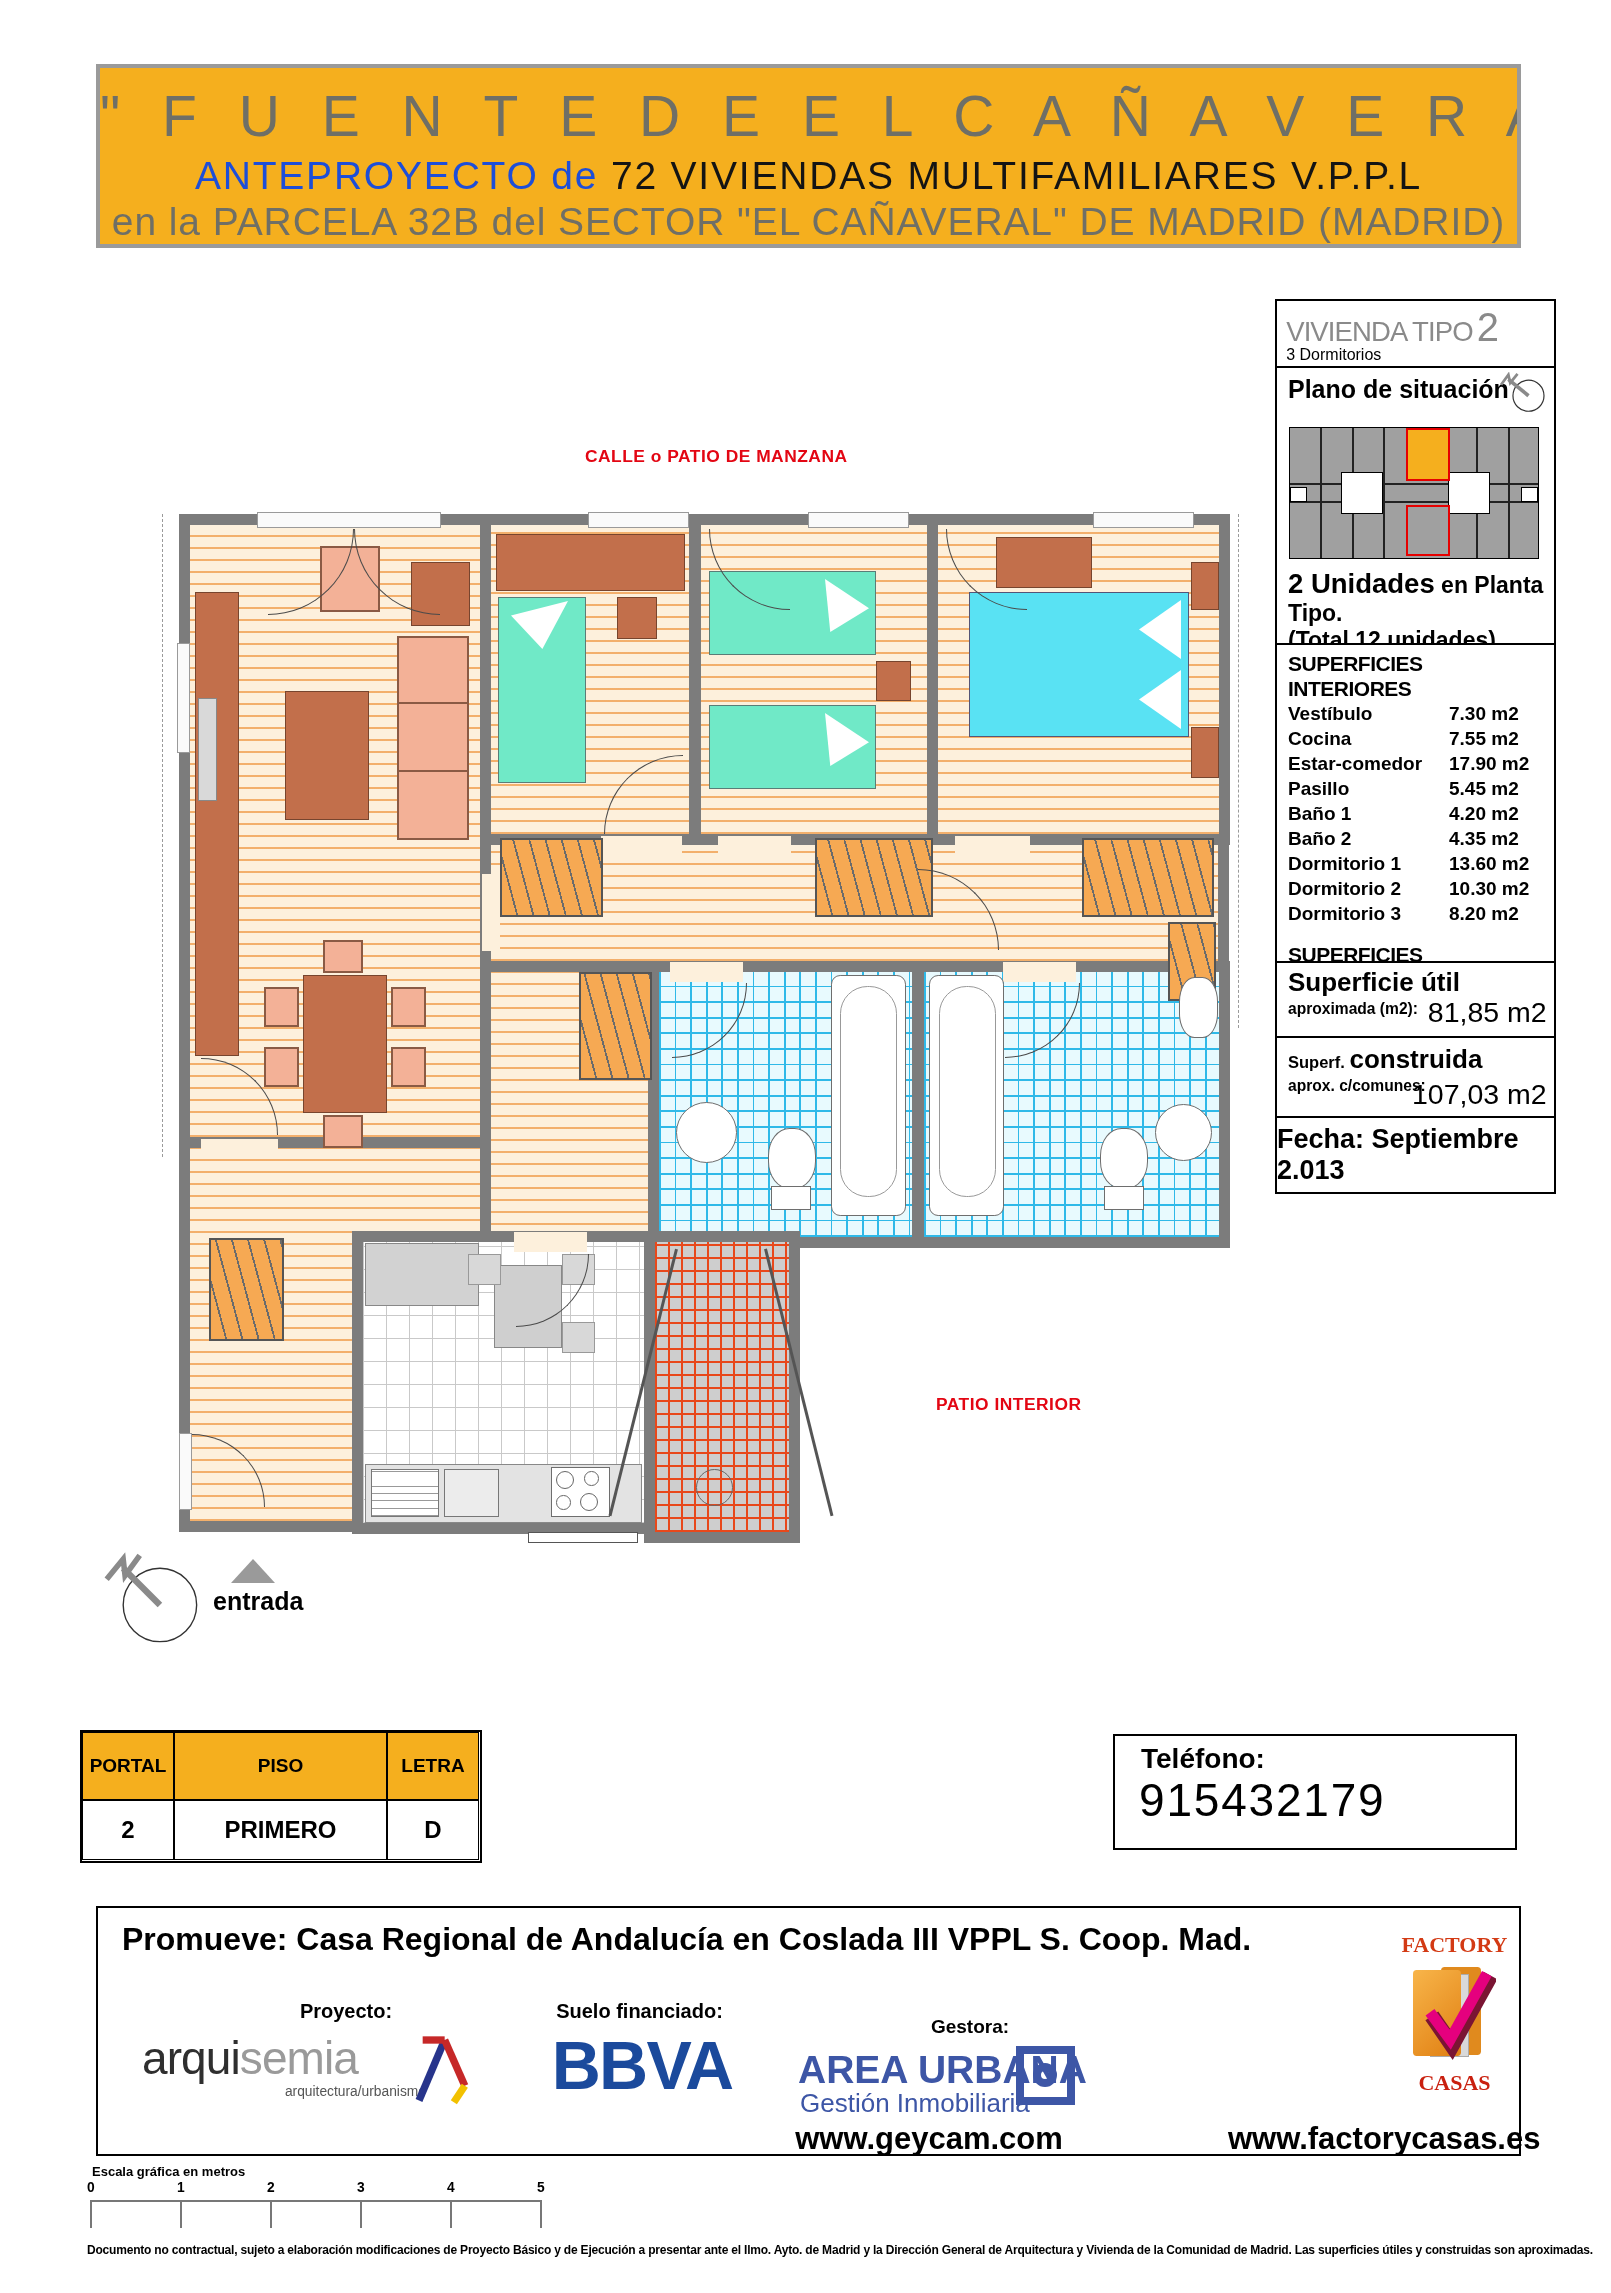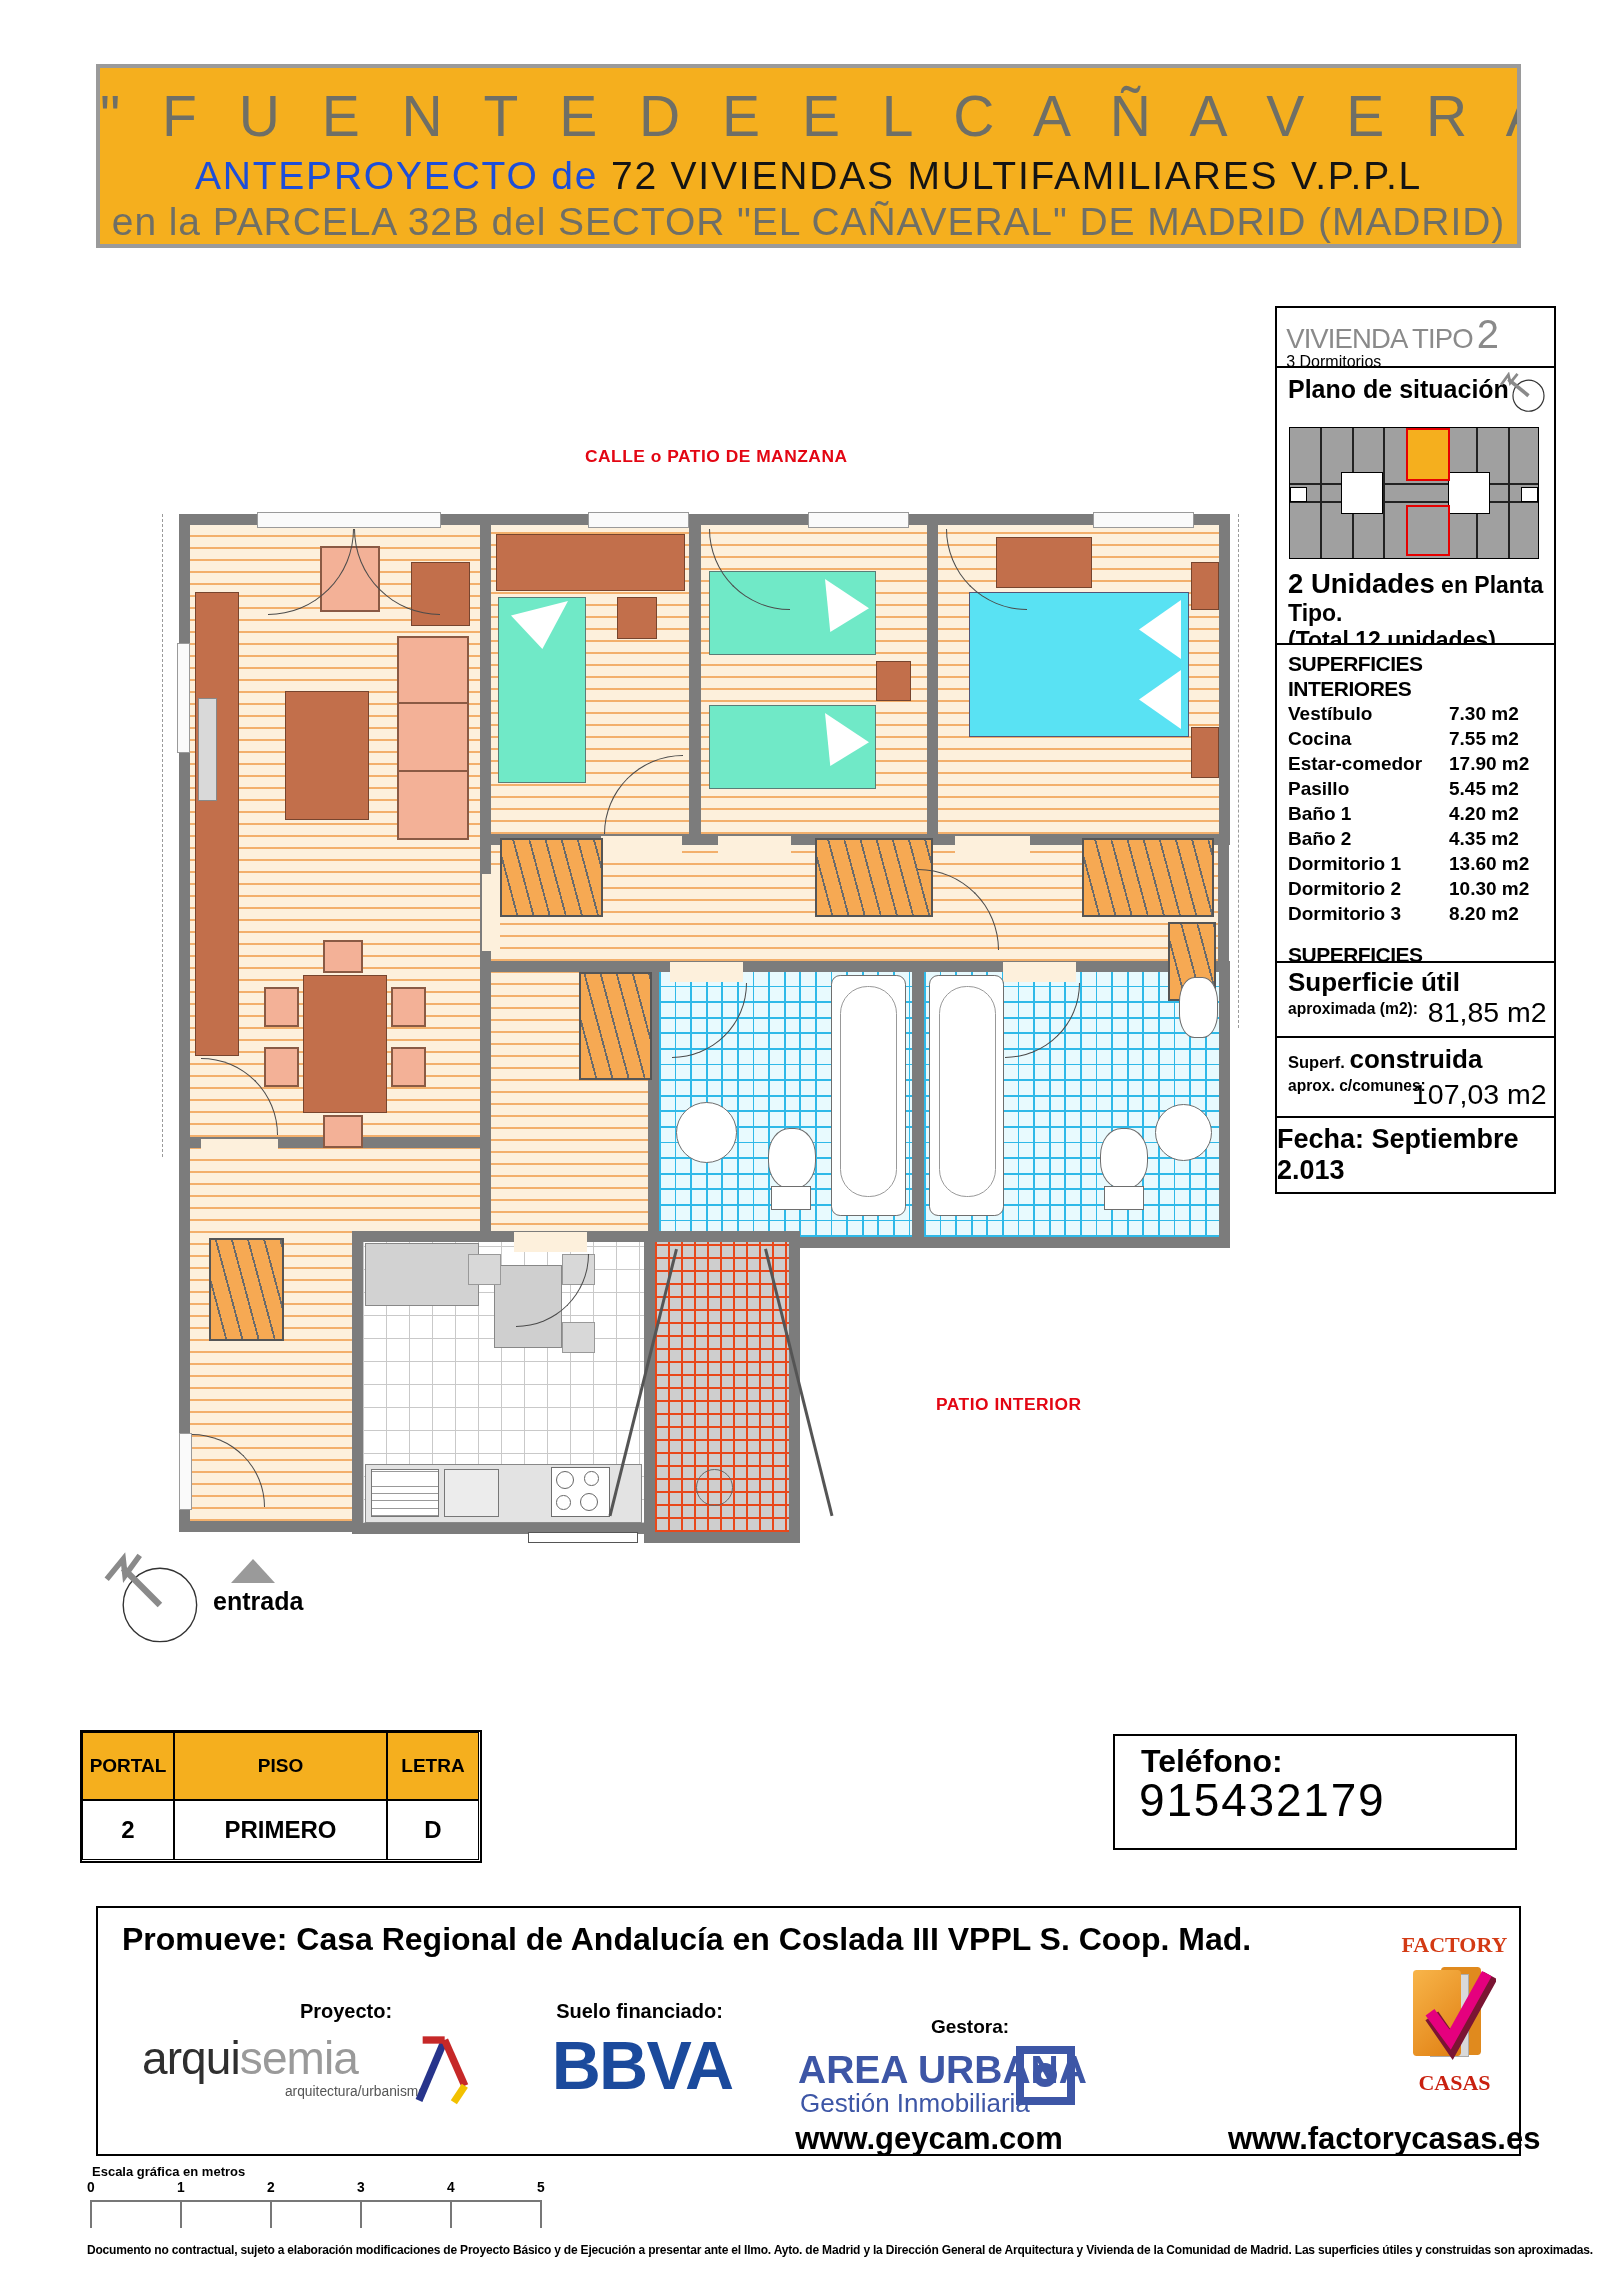--- a/index.html
+++ b/index.html
@@ -190,21 +190,21 @@
 <div class="arc tr" style="left:192px;top:1434px;width:73px;height:73px;"></div>
 
 <svg class="abs" style="left:103px;top:1548px;" width="101" height="101" viewBox="0 0 110 110">
   <circle cx="62" cy="62" r="40" fill="none" stroke="#333" stroke-width="1.5"></circle>
   <line x1="62" y1="62" x2="22" y2="22" stroke="#8a8a8a" stroke-width="7"></line>
   <path d="M4 34 L22 12 L24 30 L40 8" fill="none" stroke="#8a8a8a" stroke-width="6"></path>
 </svg>
 <div class="abs" style="left:231px;top:1559px;width:0;height:0;border-left:22px solid transparent;border-right:22px solid transparent;border-bottom:24px solid #9a9a9a;"></div>
 <div class="abs" style="left:213px;top:1587px;font-size:25px;font-weight:bold;">entrada</div>
 
-<div class="sbox" style="top:306px;height:77px;">
+<div class="sbox" style="top:299px;height:77px;">
   <div style="padding:3.7px 9.2px 0;">
     <span style="font-size:27.5px;color:#8a8a8a;letter-spacing:-0.9px;">VIVIENDA TIPO</span>
     <span style="font-size:40px;color:#8a8a8a;">2</span>
     <div style="font-size:16px;font-weight:normal;margin-top:-3.7px;">3 Dormitorios</div>
   </div>
 </div>
 <div class="sbox" style="top:366px;height:279px;">
   <div style="position:absolute;left:11px;top:7.3px;font-size:25px;font-weight:bold;">Plano de situación</div>
   <svg style="position:absolute;right:7.3px;top:3.7px;" width="48" height="42" viewBox="0 0 52 46">
     <circle cx="32" cy="26" r="17" fill="none" stroke="#333" stroke-width="1.3"></circle>
@@ -300,21 +300,21 @@
     <div class="cell hdr" style="width:92px;">LETRA</div>
   </div>
   <div style="display:flex;height:60px;">
     <div class="cell" style="width:92px;font-size:24px;font-weight:bold;">2</div>
     <div class="cell" style="width:213px;font-size:24px;font-weight:bold;">PRIMERO</div>
     <div class="cell" style="width:92px;font-size:24px;font-weight:bold;">D</div>
   </div>
 </div>
 
 <div class="abs phone">
-  <div style="position:absolute;left:26px;top:7.3px;font-size:32px;font-weight:bold;">Teléfono:</div>
+  <div style="position:absolute;left:26px;top:7.3px;font-size:28px;font-weight:bold;">Teléfono:</div>
   <div style="position:absolute;left:24px;top:37px;font-size:46px;letter-spacing:1.8px;">915432179</div>
 </div>
 
 <div class="abs footer">
   <div style="position:absolute;left:24px;top:13px;font-size:32px;font-weight:bold;">Promueve: Casa Regional de Andalucía en Coslada  III VPPL S. Coop. Mad.</div>
 
   <div style="position:absolute;left:138px;top:92px;width:220px;text-align:center;font-size:20px;font-weight:bold;">Proyecto:</div>
   <div style="position:absolute;left:44px;top:123px;font-size:46px;letter-spacing:-0.9px;">
     <span style="color:#2f2f2f;">arqui</span><span style="color:#9a9a9a;">semia</span>
   </div>

